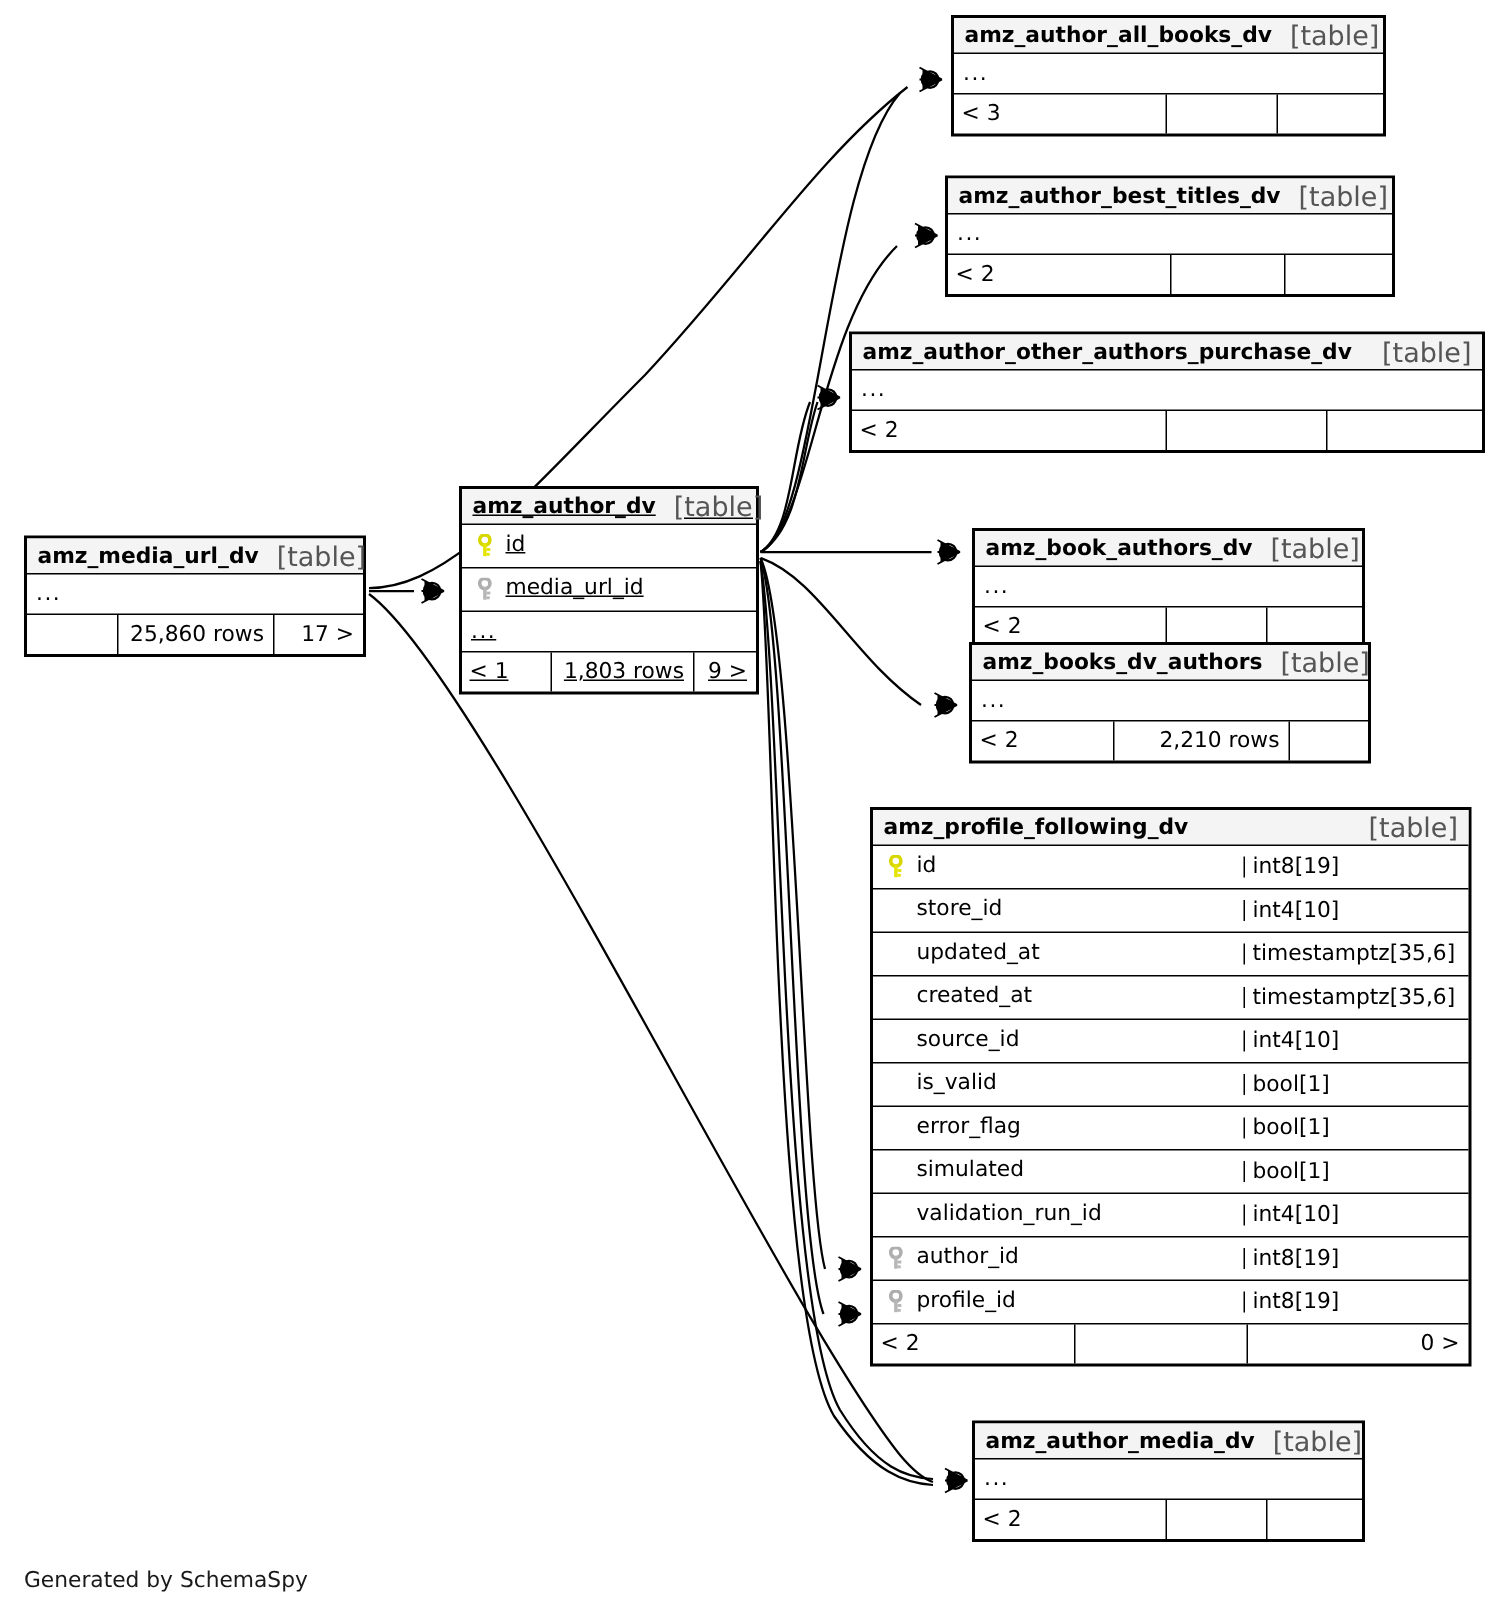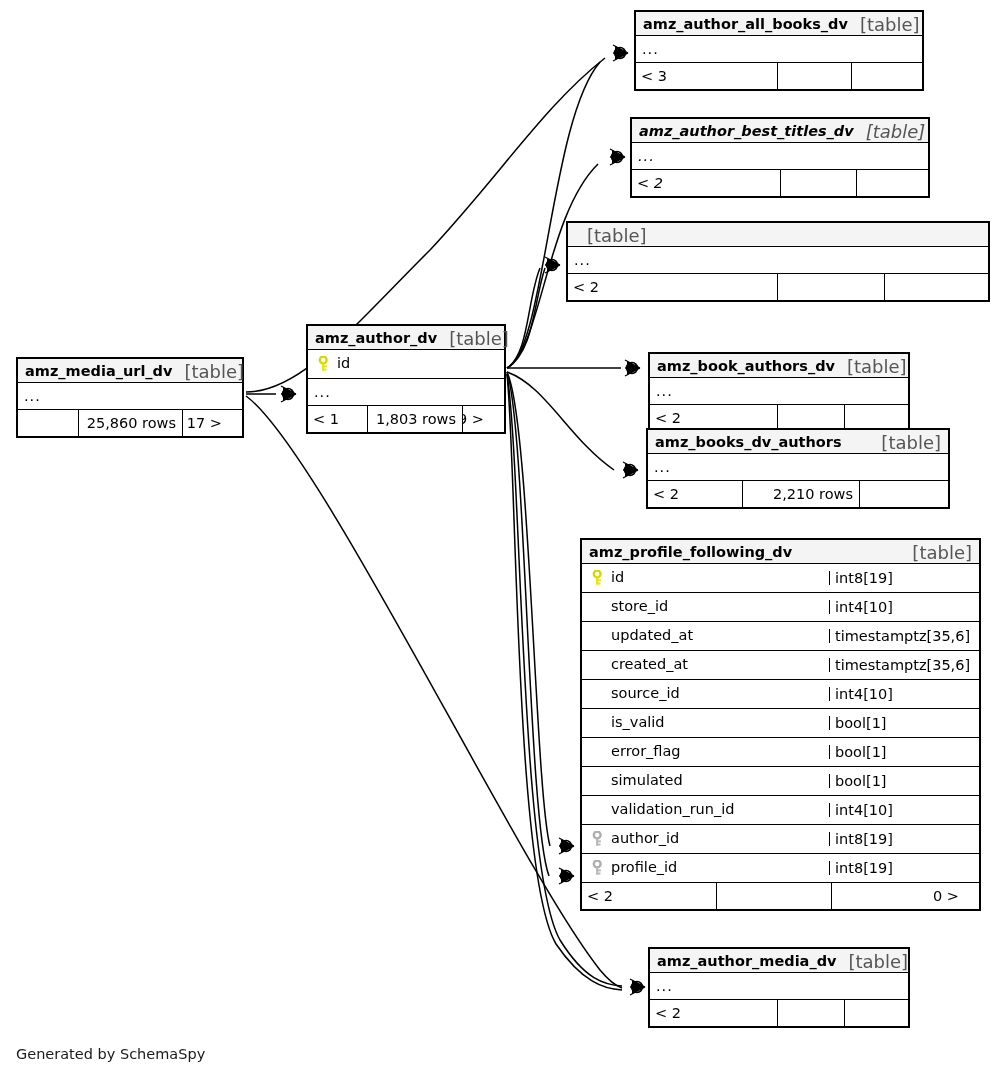--- a/index.html
+++ b/index.html
@@ -119,21 +119,21 @@
     padding-left: 5px;
   }
   .foot-mid {
     justify-content: flex-end;
     border-left: 1.6px solid #000000;
     padding-right: 6px;
   }
   .foot-right {
     justify-content: flex-end;
     border-left: 1.6px solid #000000;
-    padding-right: 20px;
+    padding-right: 6px;
     text-align: right;
   }
   .credit {
     position: absolute;
     left: 16px;
     top: 1046px;
     font-size: 14.5px;
     color: #1a1a1a;
     white-space: nowrap;
   }
@@ -234,37 +234,38 @@
     <div class="tbl-row ellipsis">
       <span class="dots">...</span>
     </div>
     <div class="tbl-foot">
       <div class="foot-cell foot-left" style="flex:0 0 141px;">&lt; 3</div>
       <div class="foot-cell foot-mid" style="flex:0 0 74px;"></div>
       <div class="foot-cell foot-right" style="flex:1 1 auto;"></div>
     </div>
   </div>
 
-  <div class="er-table" style="left:630px; top:117px; width:300px;font-style:italic;">
+  <div class="er-table" style="left:630px; top:117px; width:300px;">
     <div class="tbl-head">
       <span class="tbl-name">amz_author_best_titles_dv</span>
       <span class="tbl-kind">[table]</span>
     </div>
     <div class="tbl-row ellipsis">
       <span class="dots">...</span>
     </div>
     <div class="tbl-foot">
       <div class="foot-cell foot-left" style="flex:0 0 148px;">&lt; 2</div>
       <div class="foot-cell foot-mid" style="flex:0 0 76px;"></div>
       <div class="foot-cell foot-right" style="flex:1 1 auto;"></div>
     </div>
   </div>
 
   <div class="er-table" style="left:566px; top:221px; width:424px;">
     <div class="tbl-head">
+      <span class="tbl-name">amz_author_other_authors_purchase_dv</span>
       <span class="tbl-kind">[table]</span>
     </div>
     <div class="tbl-row ellipsis">
       <span class="dots">...</span>
     </div>
     <div class="tbl-foot">
       <div class="foot-cell foot-left" style="flex:0 0 209px;">&lt; 2</div>
       <div class="foot-cell foot-mid" style="flex:0 0 107px;"></div>
       <div class="foot-cell foot-right" style="flex:1 1 auto;"></div>
     </div>
@@ -278,21 +279,21 @@
     <div class="tbl-row ellipsis">
       <span class="dots">...</span>
     </div>
     <div class="tbl-foot">
       <div class="foot-cell foot-left" style="flex:0 0 127px;">&lt; 2</div>
       <div class="foot-cell foot-mid" style="flex:0 0 67px;"></div>
       <div class="foot-cell foot-right" style="flex:1 1 auto;"></div>
     </div>
   </div>
 
-  <div class="er-table" style="left:646px; top:428px; width:304px;">
+  <div class="er-table" style="left:646px; top:428px; width:268px;">
     <div class="tbl-head">
       <span class="tbl-name">amz_books_dv_authors</span>
       <span class="tbl-kind">[table]</span>
     </div>
     <div class="tbl-row ellipsis">
       <span class="dots">...</span>
     </div>
     <div class="tbl-foot">
       <div class="foot-cell foot-left" style="flex:0 0 94px;">&lt; 2</div>
       <div class="foot-cell foot-mid" style="flex:0 0 117px;">2,210 rows</div>
@@ -308,38 +309,51 @@
     <div class="tbl-row ellipsis">
       <span class="dots">...</span>
     </div>
     <div class="tbl-foot">
       <div class="foot-cell foot-left" style="flex:0 0 60px;"></div>
       <div class="foot-cell foot-mid" style="flex:0 0 104px;">25,860 rows</div>
       <div class="foot-cell foot-right" style="flex:1 1 auto;">17 &gt;</div>
     </div>
   </div>
 
-  <div class="er-table" style="left:306px; top:324px; width:200px;">
+  <div class="er-table" style="left:306px; top:324px; width:200px;text-decoration:underline;">
     <div class="tbl-head">
       <span class="tbl-name">amz_author_dv</span>
       <span class="tbl-kind">[table]</span>
     </div>
     <div class="tbl-row">
       <span class="col-name">
         <span class="keyslot">
           <svg class="key-ico" width="11" height="16" viewBox="0 0 11 16">
             <circle cx="5.2" cy="4" r="3.4" fill="none" stroke="#d8d800" stroke-width="2.4"></circle>
             <rect x="4.1" y="6.4" width="2.3" height="8.4" fill="#e4e400"></rect>
             <rect x="6.3" y="9.4" width="2.6" height="1.9" fill="#e4e400"></rect>
             <rect x="6.3" y="12.6" width="2.2" height="1.9" fill="#e4e400"></rect>
           </svg>
         </span>
         <span>id</span>
       </span>
     </div>
+    <div class="tbl-row">
+      <span class="col-name">
+        <span class="keyslot">
+          <svg class="key-ico" width="11" height="16" viewBox="0 0 11 16">
+            <circle cx="5.2" cy="4" r="3.4" fill="none" stroke="#aeaeae" stroke-width="2.4"></circle>
+            <rect x="4.1" y="6.4" width="2.3" height="8.4" fill="#b6b6b6"></rect>
+            <rect x="6.3" y="9.4" width="2.6" height="1.9" fill="#b6b6b6"></rect>
+            <rect x="6.3" y="12.6" width="2.2" height="1.9" fill="#b6b6b6"></rect>
+          </svg>
+        </span>
+        <span>media_url_id</span>
+      </span>
+    </div>
     <div class="tbl-row ellipsis">
       <span class="dots">...</span>
     </div>
     <div class="tbl-foot">
       <div class="foot-cell foot-left" style="flex:0 0 59px;">&lt; 1</div>
       <div class="foot-cell foot-mid" style="flex:0 0 95px;">1,803 rows</div>
       <div class="foot-cell foot-right" style="flex:1 1 auto;">9 &gt;</div>
     </div>
   </div>
 

